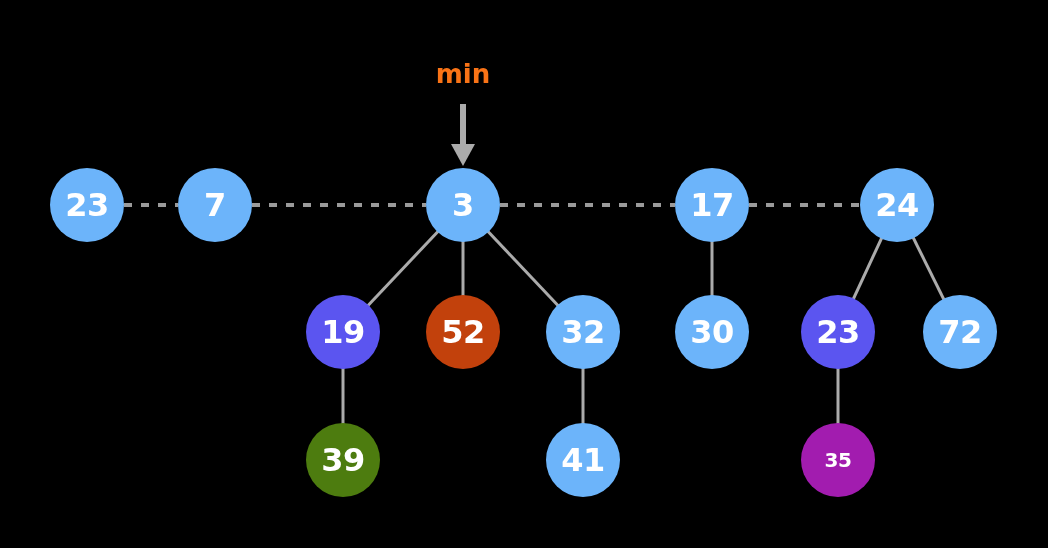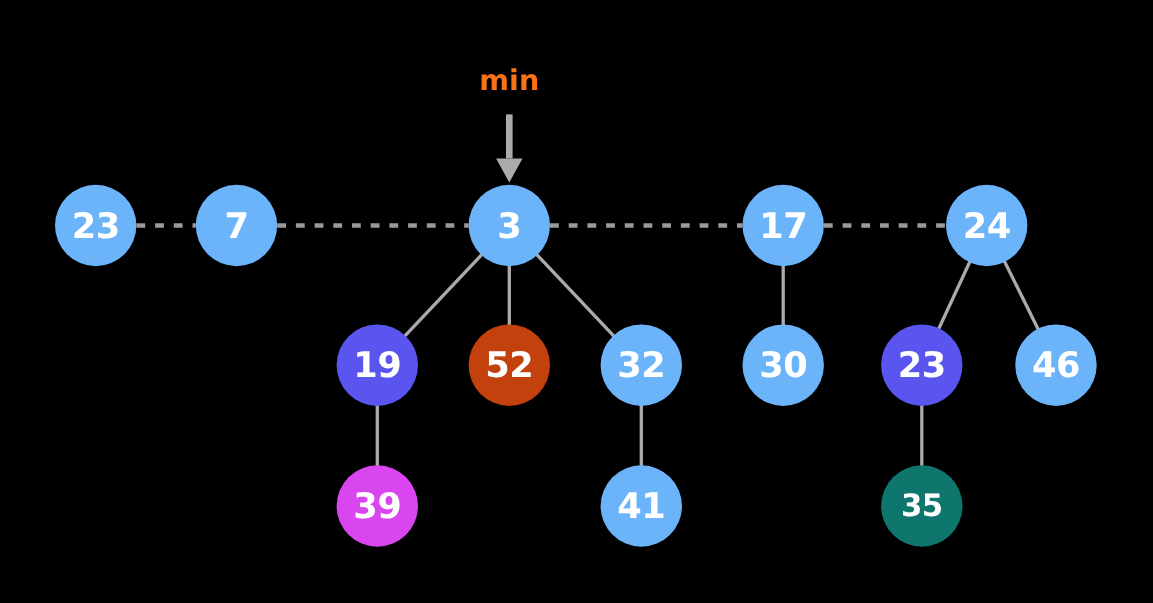--- a/index.html
+++ b/index.html
@@ -99,29 +99,29 @@
       <div class="node" style="left: 546px; top: 295px; width: 74px; height: 74px; background: rgb(108, 180, 250); font-size: 32px;">
         <span class="node-label">32</span>
       </div>
       <div class="node" style="left: 675px; top: 295px; width: 74px; height: 74px; background: rgb(108, 180, 250); font-size: 32px;">
         <span class="node-label">30</span>
       </div>
       <div class="node" style="left: 801px; top: 295px; width: 74px; height: 74px; background: rgb(91, 85, 240); font-size: 32px;">
         <span class="node-label">23</span>
       </div>
       <div class="node" style="left: 923px; top: 295px; width: 74px; height: 74px; background: rgb(108, 180, 250); font-size: 32px;">
-        <span class="node-label">46</span>
+        <span class="node-label">72</span>
       </div>
-      <div class="node" style="left: 306px; top: 423px; width: 74px; height: 74px; background: #d946ef; font-size: 32px; align-items: center;">
+      <div class="node" style="left: 306px; top: 423px; width: 74px; height: 74px; background: #4d7c0f; font-size: 32px; align-items: center;">
         <span class="node-label">39</span>
       </div>
       <div class="node" style="left: 546px; top: 423px; width: 74px; height: 74px; background: rgb(108, 180, 250); font-size: 32px; text-align: right;">
         <span class="node-label">41</span>
       </div>
-      <div class="node" style="left: 801px; top: 423px; width: 74px; height: 74px; background: #0f766e; font-size: 28px;">
+      <div class="node" style="left: 801px; top: 423px; width: 74px; height: 74px; background: #a21caf; font-size: 20px;">
         <span class="node-label">35</span>
       </div>
     </div>
 
   <div class="min-label" id="min-label" style="font-size: 26px; left: 463px; top: 74px; transform: translate(-50%, -50%);">min</div>
 
   <svg id="min-arrow" style="position:absolute;left:0;top:0;width:1048px;height:548px;pointer-events:none;" viewBox="0 0 1048 548" width="1048" height="548" xmlns="http://www.w3.org/2000/svg" aria-hidden="true">
       <rect x="460" y="104" width="6" height="40" fill="#ABABAB"></rect>
       <polygon points="451,144 475,144 463,166" fill="#ABABAB"></polygon>
     </svg>

